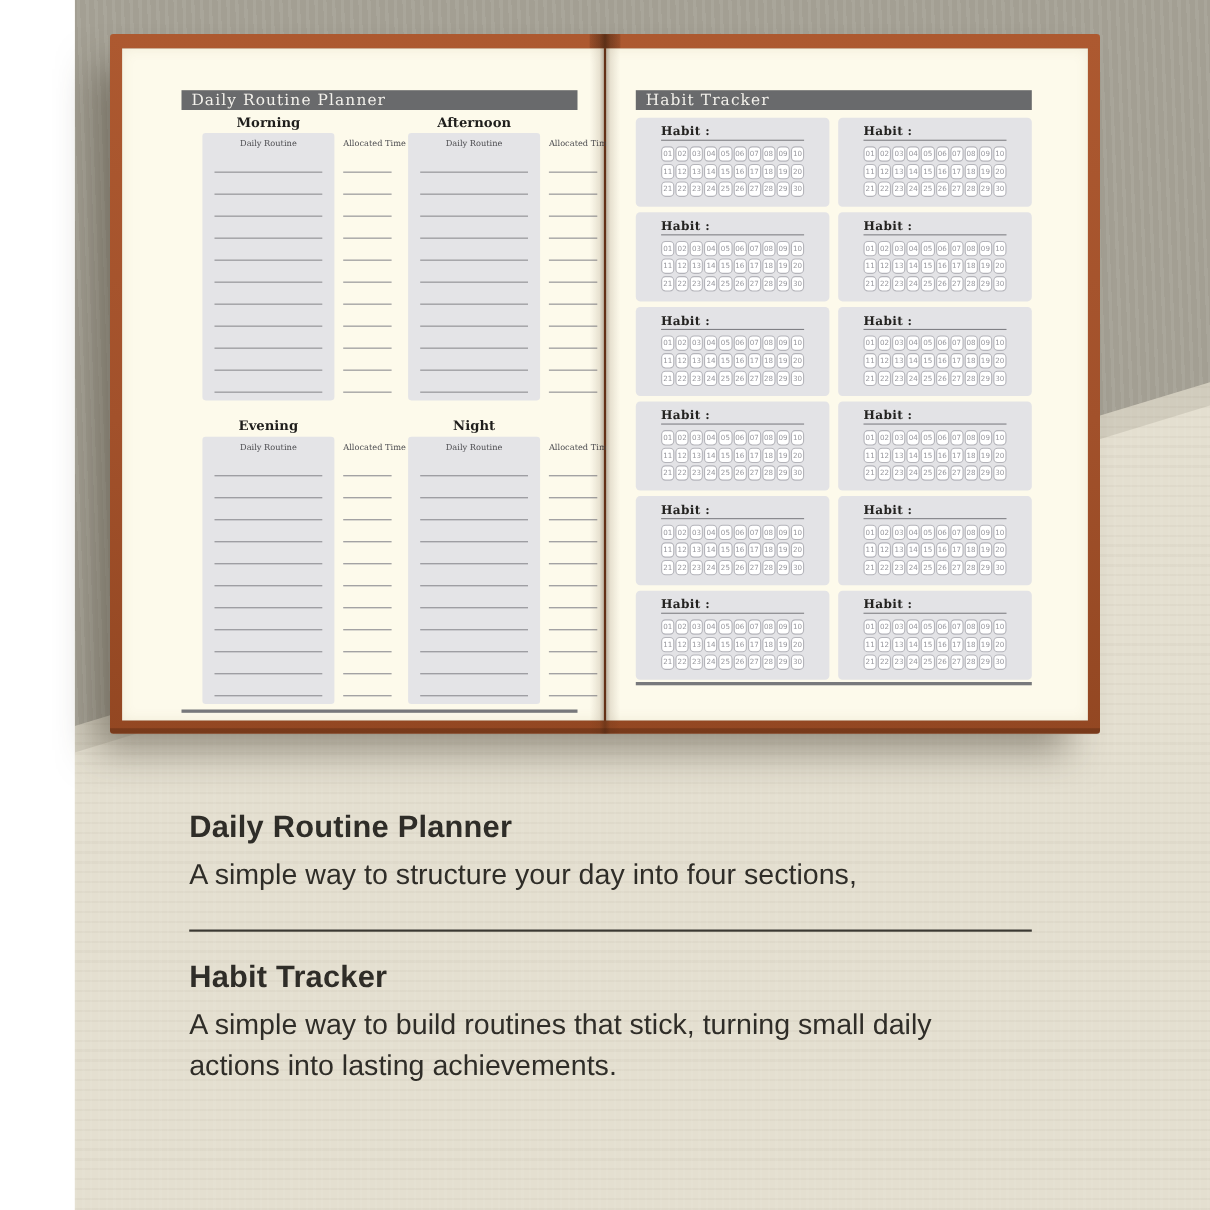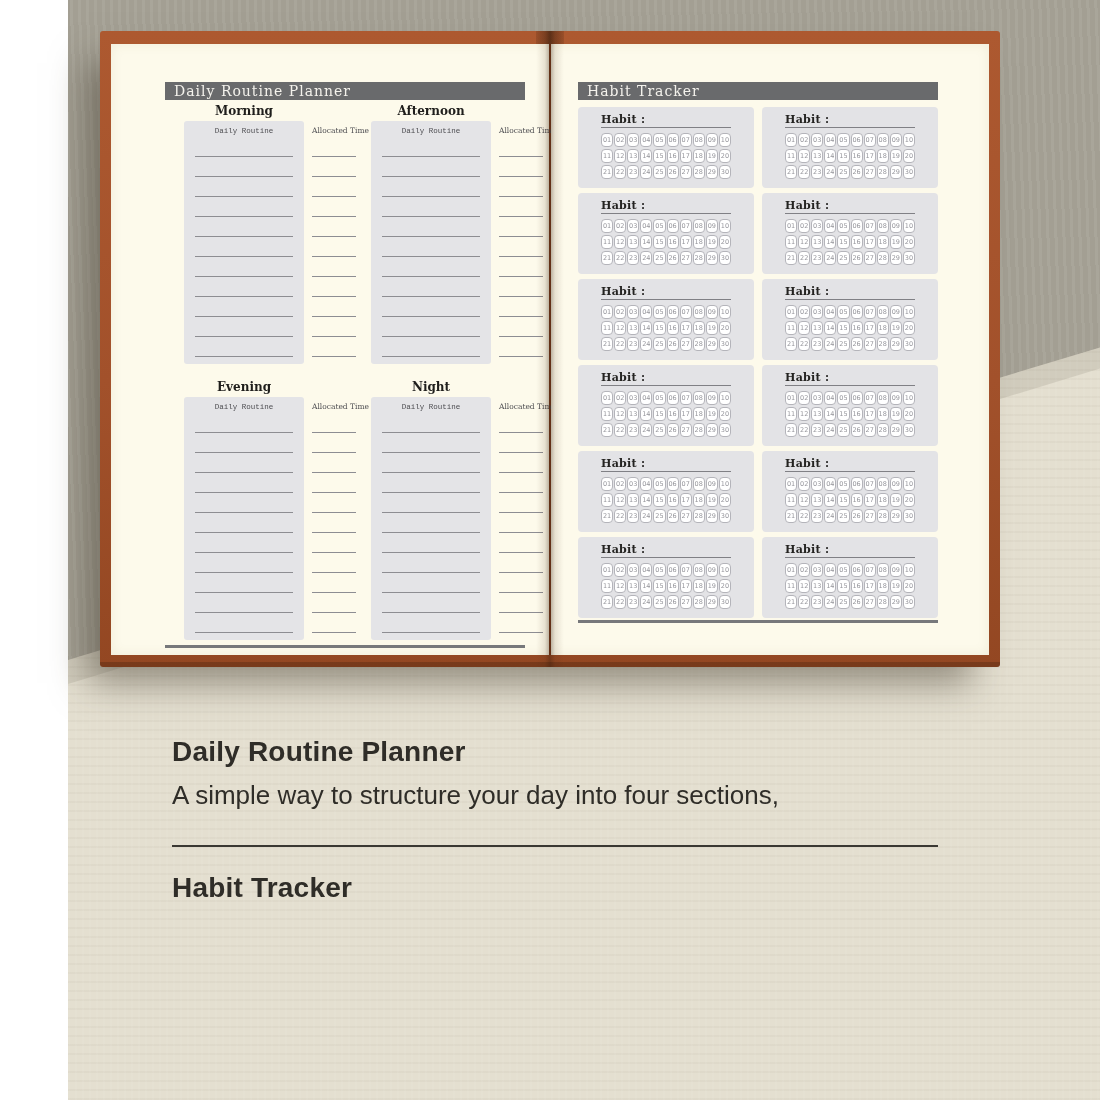--- a/index.html
+++ b/index.html
@@ -70,21 +70,20 @@
   .section{width:173px;}
   .section-title{
     width:120px;text-align:center;font-size:12px;font-weight:bold;color:#1f1e1c;
     margin:4px 0 3px;height:14px;line-height:14px;
   }
   .row-2 .section-title{margin-top:16px;}
   .section-body{display:flex;gap:7px;}
   .routine-box{
     width:120px;box-sizing:border-box;background:#e4e4e7;border-radius:3px;
     padding:4px 11px 7px;
-    font-family:Liberation Mono, monospace;
   }
   .col-header{
     font-size:7.5px;color:#4e4e52;text-align:center;height:12px;line-height:12px;
     white-space:nowrap;
   }
   .time-col{width:46px;box-sizing:border-box;padding:4px 1px 0;}
   .write-line{height:19px;border-bottom:1px solid #8d8d92;}
   .planner .page-rule{margin-top:5px;}
   
   .tracker{position:absolute;left:27px;top:38px;width:360px;}
@@ -720,14 +719,16 @@
 
     </div>
     <div class="spine"></div>
   </div>
 
   <div class="caption">
     <div class="caption-heading">Daily Routine Planner</div>
     <div class="caption-line">A simple way to structure your day into four sections,</div>
     <hr class="caption-divider">
     <div class="caption-heading">Habit Tracker</div>
+    <div class="caption-line">A simple way to build routines that stick, turning small daily</div>
+    <div class="caption-line">actions into lasting achievements.</div>
   </div>
 </div>
 
 </body></html>

